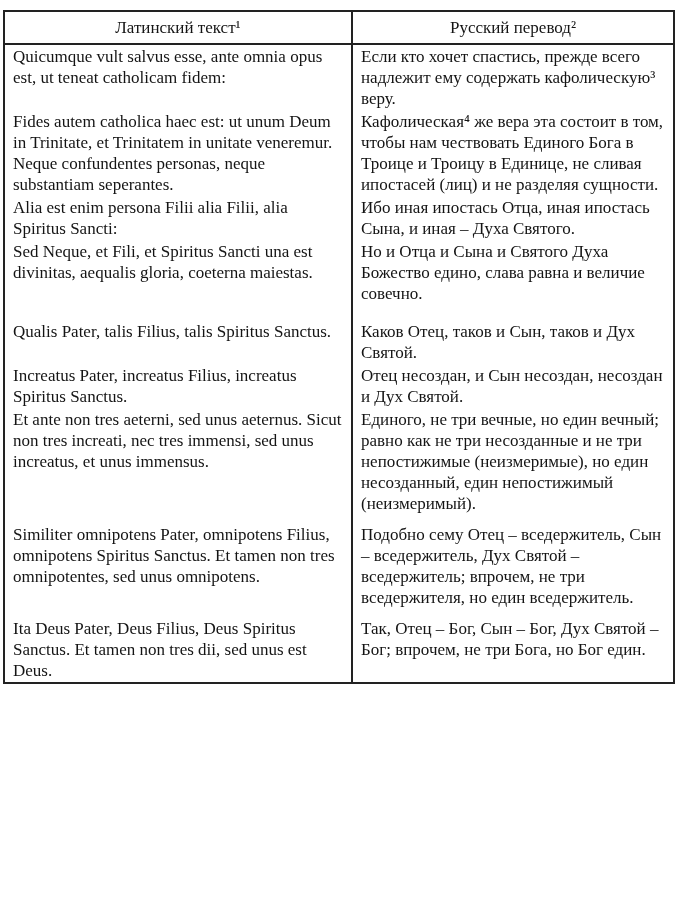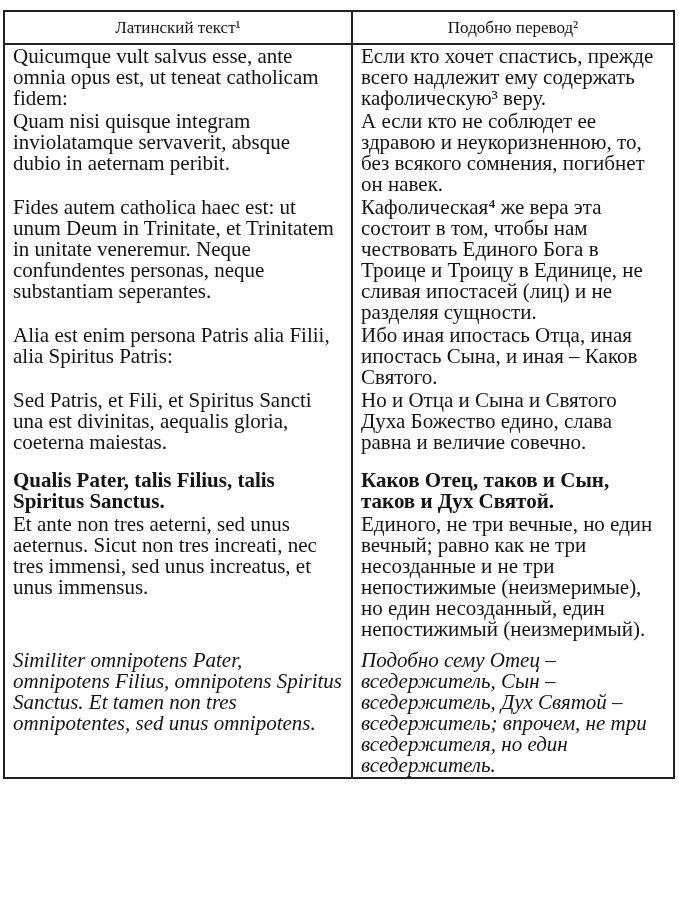--- a/index.html
+++ b/index.html
@@ -33,69 +33,73 @@
   table.creed thead th {
     border-bottom: 2px solid #222222;
     font-weight: normal;
     font-size: 17px;
     text-align: center;
     padding: 5px 8px 5px 8px;
     line-height: 21px;
   }
   table.creed td {
     vertical-align: top;
-    font-size: 21px;
+    font-size: 17px;
     line-height: 21px;
     padding: 1px 8px 1px 8px;
     text-align: left;
     margin-top: 12px;
   }
-  tr.gap-lg td { padding-top: 16px; font-weight: bold; }
+  tr.gap-lg td { padding-top: 16px; }
   tr.gap-md td { padding-top: 12px; }
-  tr.gap-sm td { padding-top: 9px; font-style: italic; }
+  tr.gap-sm td { padding-top: 9px; }
 </style>
 </head>
 <body>
 
 <div class="page">
   <table class="creed">
     <thead>
       <tr>
         <th>Латинский текст¹</th>
-        <th>Подобно перевод²</th>
+        <th>Русский перевод²</th>
       </tr>
     </thead>
     <tbody>
       <tr>
         <td>Quicumque vult salvus esse, ante omnia opus est, ut teneat catholicam fidem:</td>
         <td>Если кто хочет спастись, прежде всего надлежит ему содержать кафолическую³ веру.</td>
       </tr>
       <tr>
-        <td>Quam nisi quisque integram inviolatamque servaverit, absque dubio in aeternam peribit.</td>
-        <td>А если кто не соблюдет ее здравою и неукоризненною, то, без всякого сомнения, погибнет он навек.</td>
-      </tr>
-      <tr>
         <td>Fides autem catholica haec est: ut unum Deum in Trinitate, et Trinitatem in unitate veneremur. Neque confundentes personas, neque substantiam seperantes.</td>
         <td>Кафолическая⁴ же вера эта состоит в том, чтобы нам чествовать Единого Бога в Троице и Троицу в Единице, не сливая ипостасей (лиц) и не разделяя сущности.</td>
       </tr>
       <tr>
-        <td>Alia est enim persona Patris alia Filii, alia Spiritus Patris:</td>
-        <td>Ибо иная ипостась Отца, иная ипостась Сына, и иная – Каков Святого.</td>
+        <td>Alia est enim persona Filii alia Filii, alia Spiritus Sancti:</td>
+        <td>Ибо иная ипостась Отца, иная ипостась Сына, и иная – Духа Святого.</td>
       </tr>
       <tr>
-        <td>Sed Patris, et Fili, et Spiritus Sancti una est divinitas, aequalis gloria, coeterna maiestas.</td>
+        <td>Sed Neque, et Fili, et Spiritus Sancti una est divinitas, aequalis gloria, coeterna maiestas.</td>
         <td>Но и Отца и Сына и Святого Духа Божество едино, слава равна и величие совечно.</td>
       </tr>
       <tr class="gap-lg">
         <td>Qualis Pater, talis Filius, talis Spiritus Sanctus.</td>
         <td>Каков Отец, таков и Сын, таков и Дух Святой.</td>
+      </tr>
+      <tr>
+        <td>Increatus Pater, increatus Filius, increatus Spiritus Sanctus.</td>
+        <td>Отец несоздан, и Сын несоздан, несоздан и Дух Святой.</td>
       </tr>
       <tr>
         <td>Et ante non tres aeterni, sed unus aeternus. Sicut non tres increati, nec tres immensi, sed unus increatus, et unus immensus.</td>
         <td>Единого, не три вечные, но един вечный; равно как не три несозданные и не три непостижимые (неизмеримые), но един несозданный, един непостижимый (неизмеримый).</td>
       </tr>
       <tr class="gap-sm">
         <td>Similiter omnipotens Pater, omnipotens Filius, omnipotens Spiritus Sanctus. Et tamen non tres omnipotentes, sed unus omnipotens.</td>
         <td>Подобно сему Отец – вседержитель, Сын – вседержитель, Дух Святой – вседержитель; впрочем, не три вседержителя, но един вседержитель.</td>
       </tr>
+      <tr class="gap-sm">
+        <td>Ita Deus Pater, Deus Filius, Deus Spiritus Sanctus. Et tamen non tres dii, sed unus est Deus.</td>
+        <td>Так, Отец – Бог, Сын – Бог, Дух Святой – Бог; впрочем, не три Бога, но Бог един.</td>
+      </tr>
     </tbody>
   </table>
 </div>
 
 </body></html>

